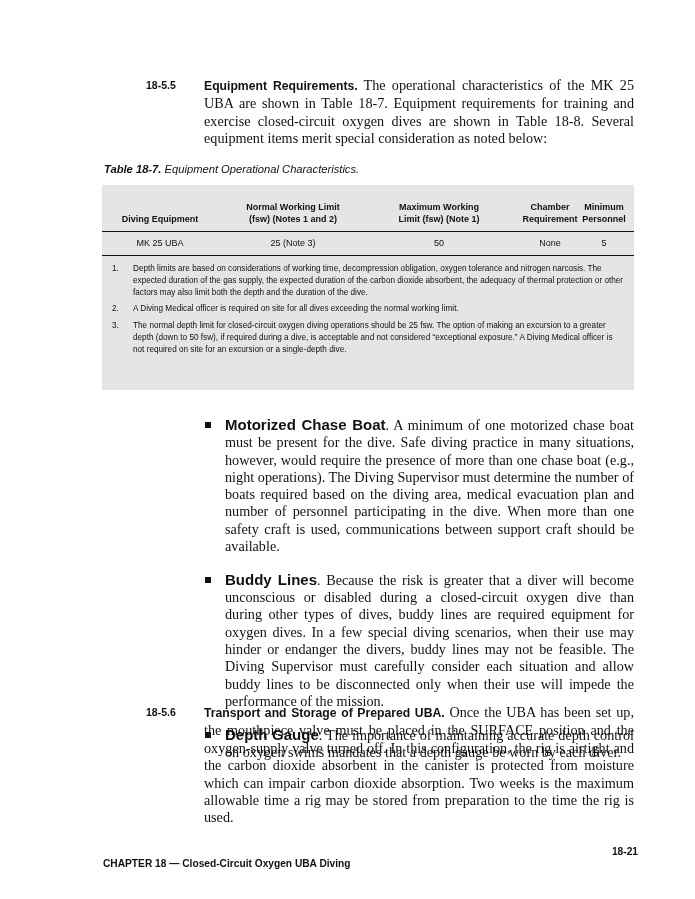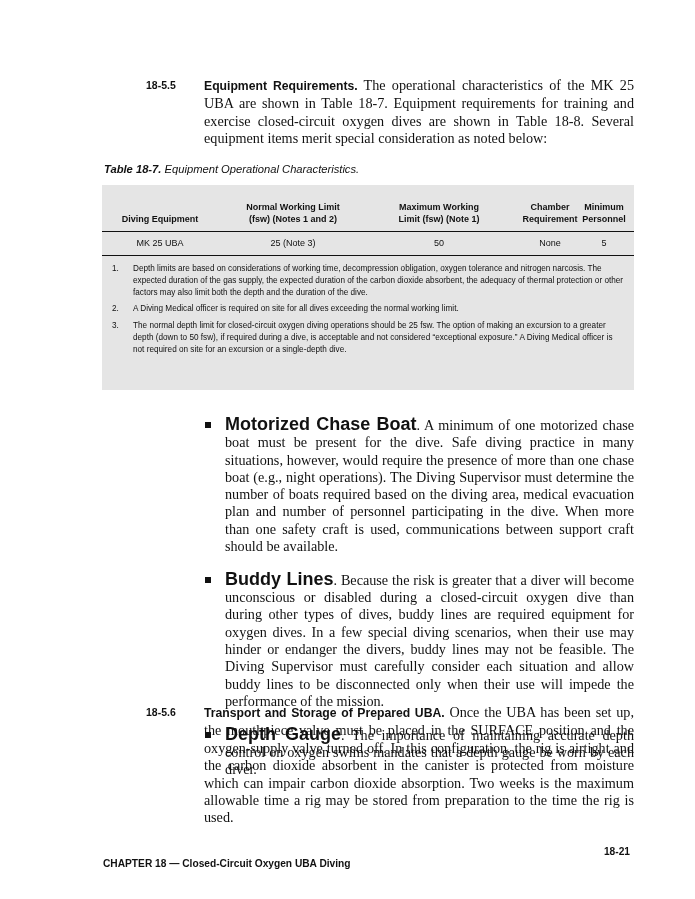--- a/index.html
+++ b/index.html
@@ -28,26 +28,26 @@
     .c5 { left: 480px; width: 44px; }
 
     .notes { position: absolute; left: 10px; top: 78px; width: 512px; font-family: "Liberation Sans", sans-serif; font-size: 8.2px; line-height: 11.8px; }
     .notes-title { font-weight: bold; font-size: 8.6px; margin-bottom: 5px; }
     .note { position: relative; padding-left: 21px; margin-bottom: 5px; }
     .note-num { position: absolute; left: 0; top: 0; }
 
     .bullets { position: absolute; left: 203px; width: 431px; }
     .bullet { position: relative; padding-left: 22px; margin-bottom: 15.5px; font-family: "Liberation Serif", serif; font-size: 14.2px; line-height: 17.3px; text-align: justify; }
     .bullet-mark { position: absolute; left: 2px; top: 6px; width: 6px; height: 6px; background: #111; }
-    .bullet-title { font-family: "Liberation Sans", sans-serif; font-weight: bold; font-size: 18px; }
+    .bullet-title { font-family: "Liberation Sans", sans-serif; font-weight: bold; font-size: 15px; }
     #bullets { top: 416px; }
 
     .footer { position: absolute; left: 103px; top: 846px; width: 535px; font-family: "Liberation Sans", sans-serif; font-weight: bold; font-size: 10.2px; }
     .footer-left { position: absolute; left: 0; top: 12px; }
-    .footer-right { position: absolute; right: 8px; top: 0; }
+    .footer-right { position: absolute; right: 0; top: 0; }
   </style>
 </head>
 <body>
 
 <div class="section" id="sec-1855">
   <span class="sec-num">18-5.5</span>
   <div class="sec-body"><span class="sec-title">Equipment Requirements.</span><span> The operational characteristics of the MK 25 UBA are shown in Table 18-7. Equipment requirements for training and exercise closed-circuit oxygen dives are shown in Table 18-8. Several equipment items merit special consideration as noted below:</span></div>
 </div>
 
 <div class="table-caption"><b>Table 18-7.</b> <span>Equipment Operational Characteristics.</span></div>

